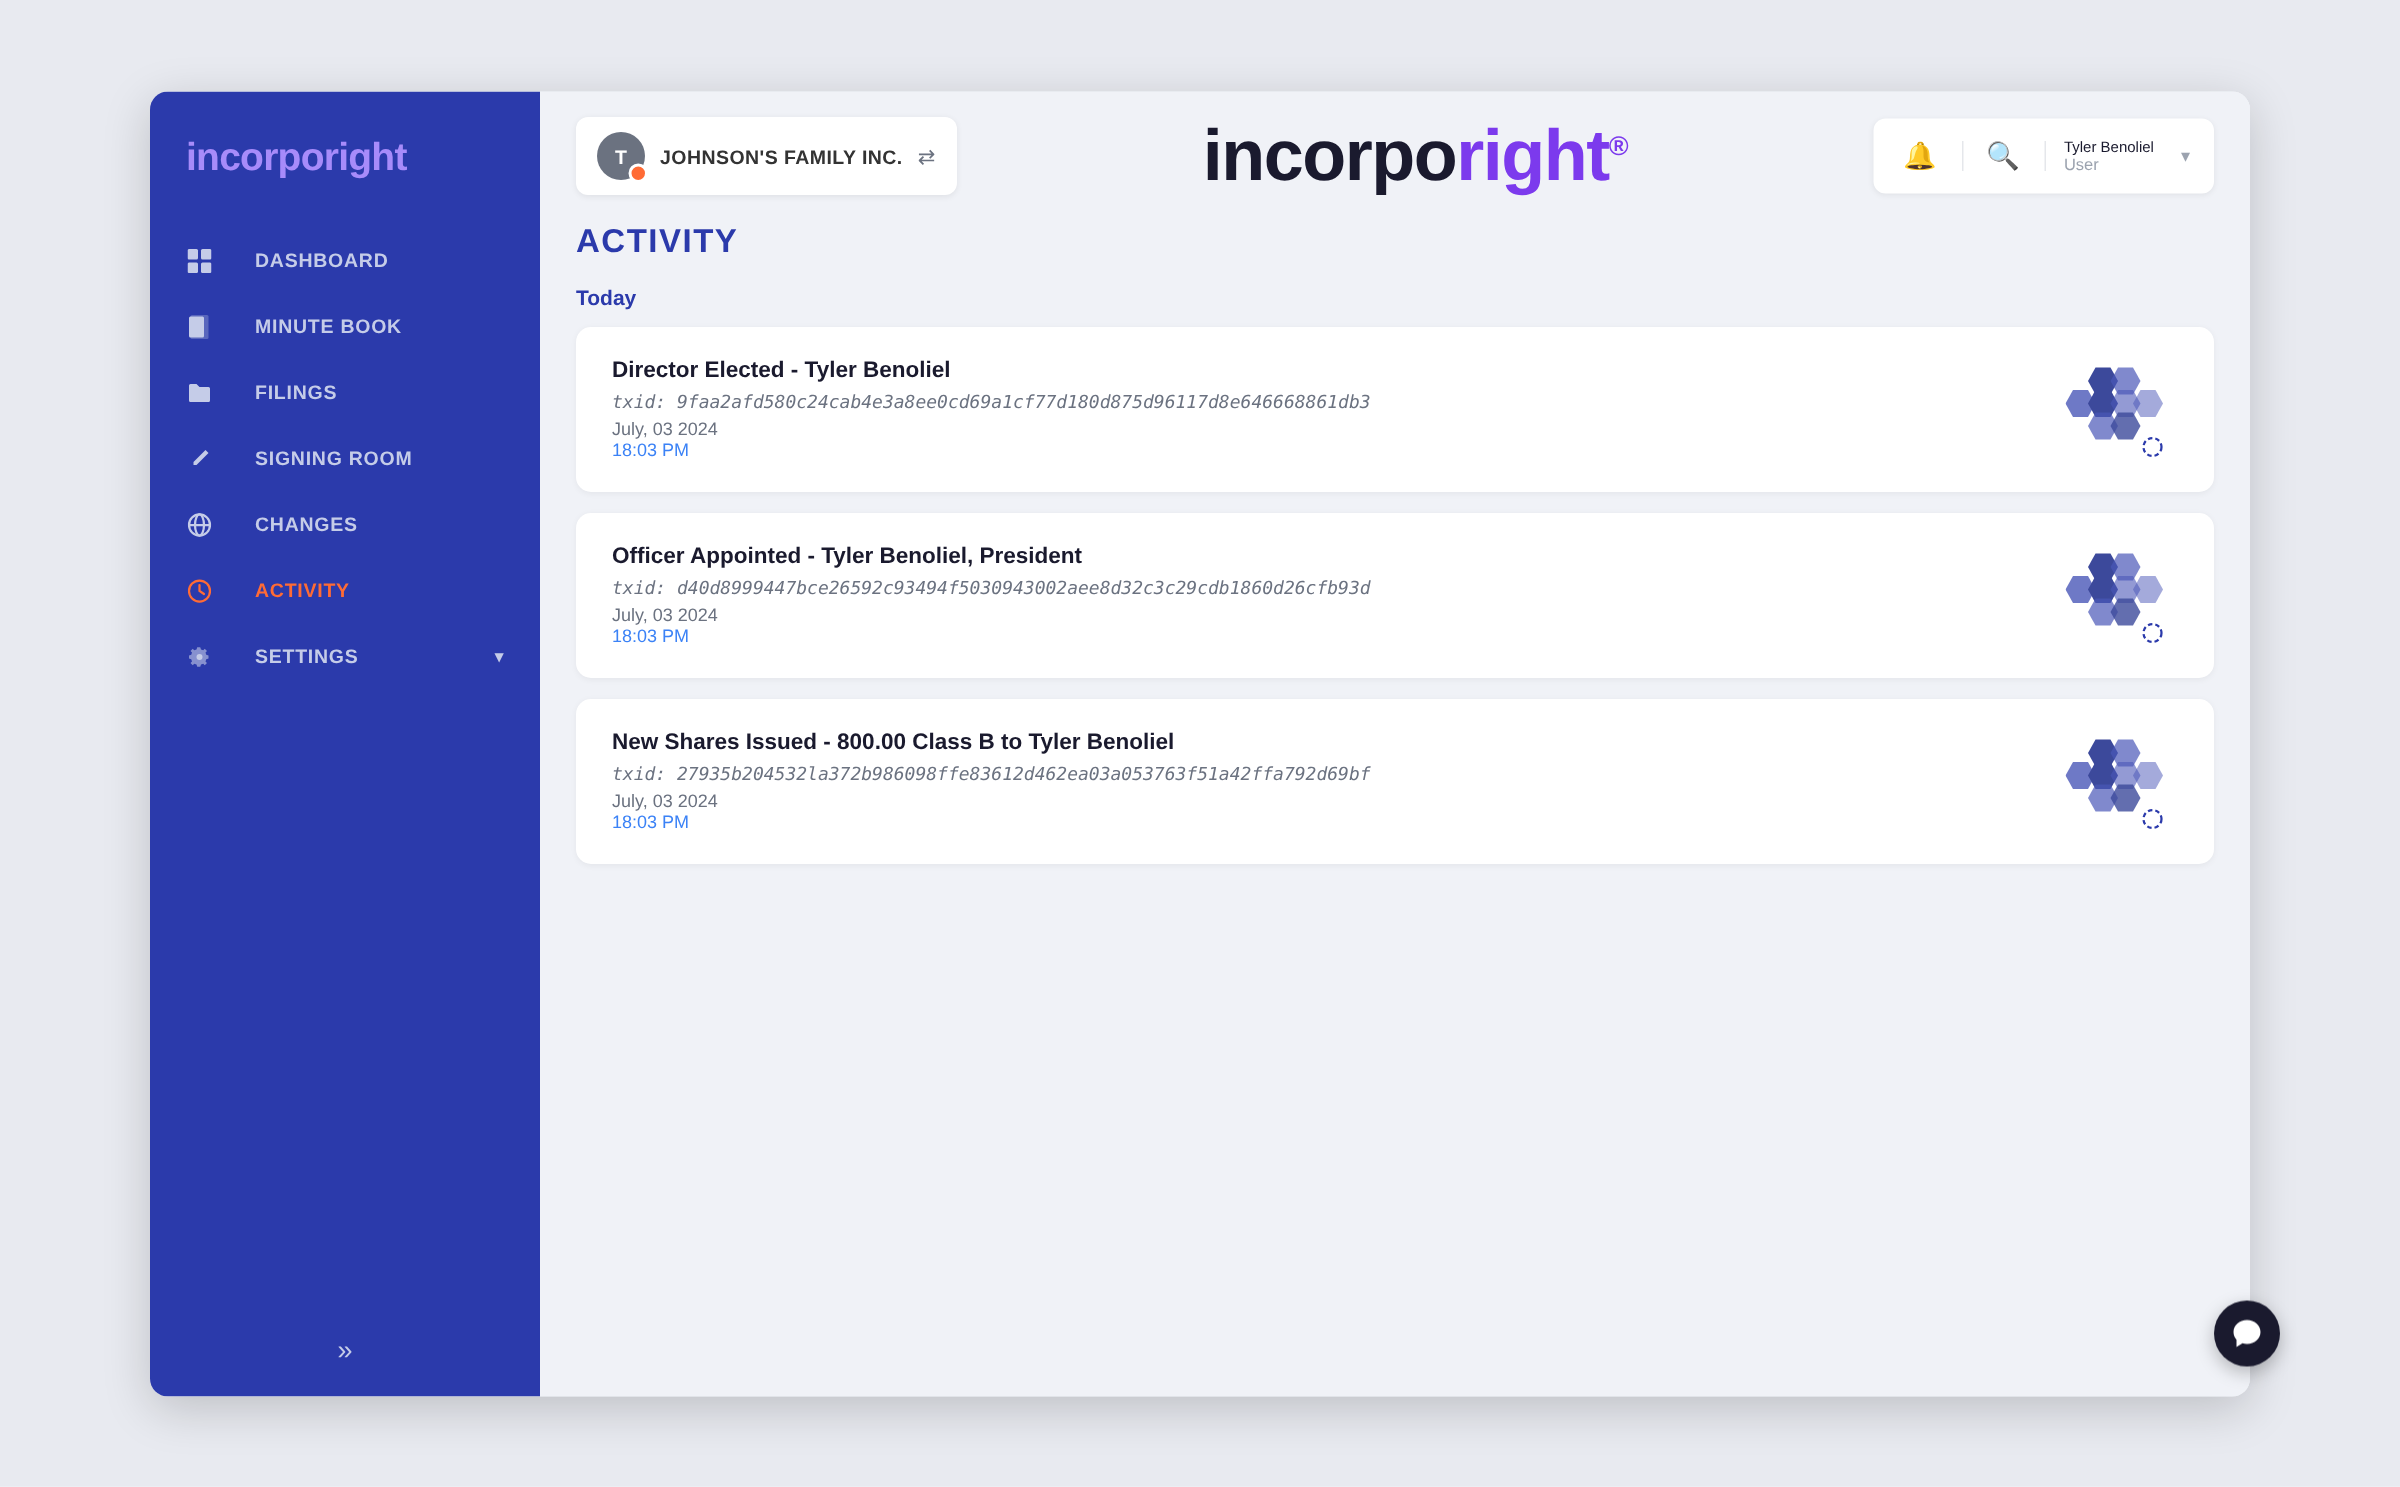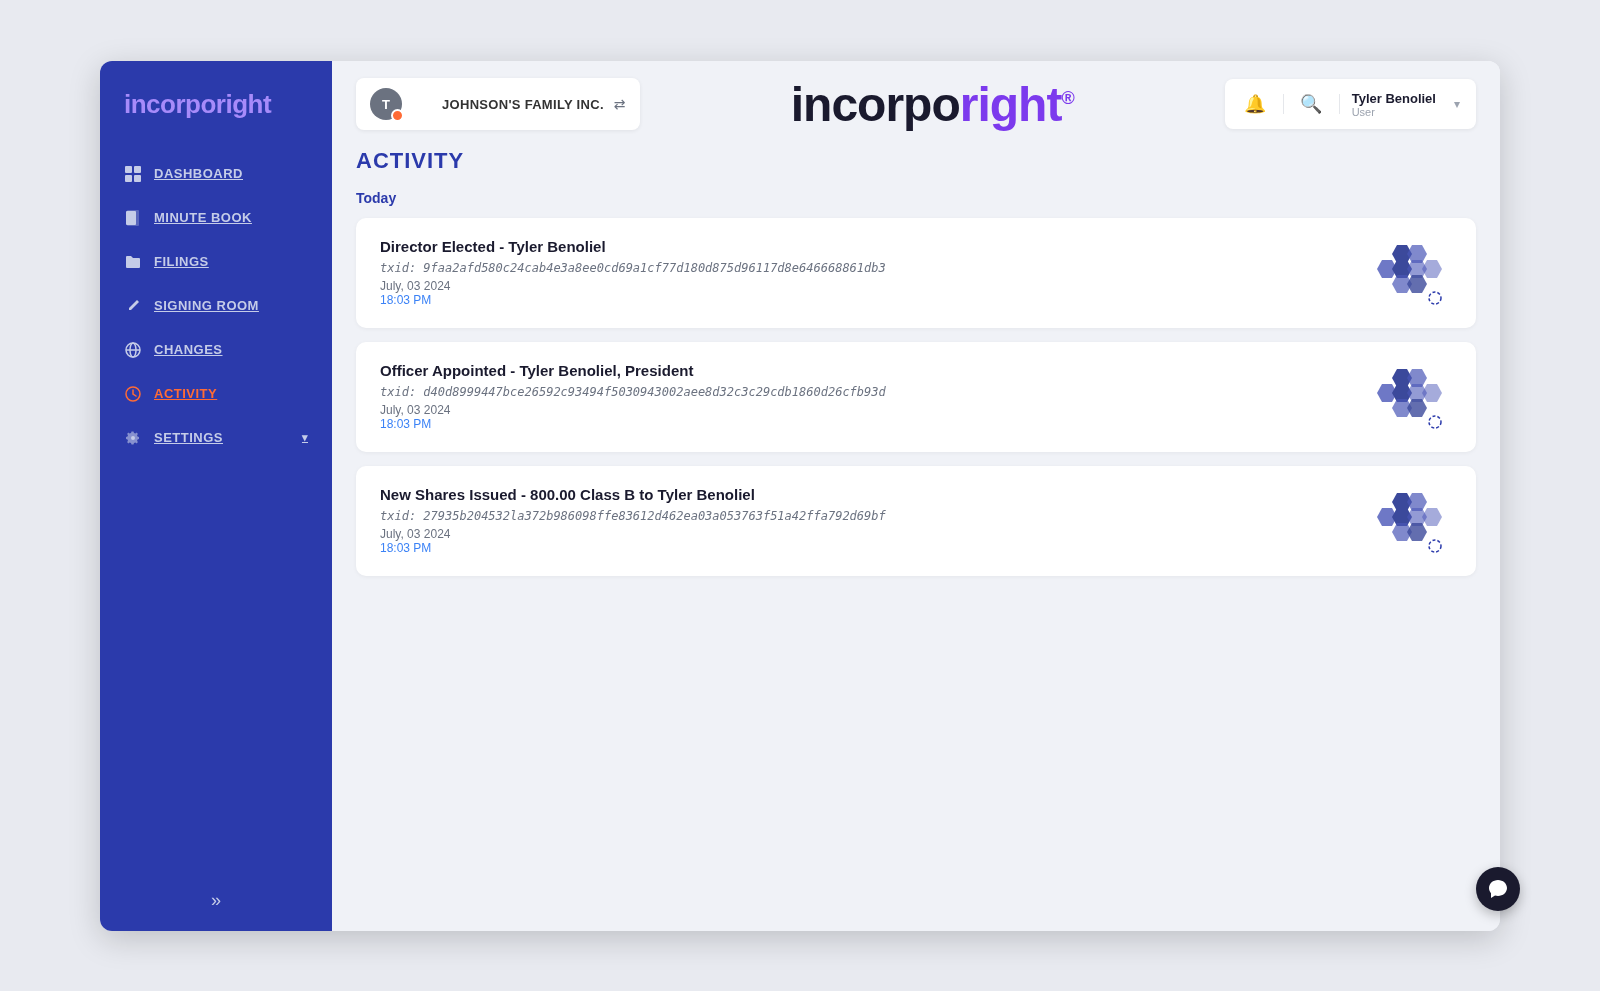--- a/index.html
+++ b/index.html
@@ -17,21 +17,21 @@
       height: 870px;
       display: flex;
       border-radius: 12px;
       overflow: hidden;
       box-shadow: 0 8px 32px rgba(0,0,0,0.18);
       background: #f0f2f7;
     }
 
     
     .sidebar {
-      width: 232px;
+      width: 260px;
       background: #2b3aab;
       display: flex;
       flex-direction: column;
       padding: 0;
       flex-shrink: 0;
     }
 
     .sidebar-logo {
       padding: 28px 24px 24px 24px;
     }
@@ -48,30 +48,29 @@
     }
 
     .sidebar-nav {
       flex: 1;
       padding: 8px 0;
     }
 
     .nav-item {
       display: flex;
       align-items: center;
-      gap: 12px;
+      gap: 28px;
       padding: 13px 24px;
       cursor: pointer;
       color: #c5cce8;
       font-size: 13px;
       font-weight: 600;
       letter-spacing: 0.5px;
       text-transform: uppercase;
       transition: background 0.15s;
-      text-decoration: underline;
     }
 
     .nav-item.active {
       color: #ff6b35;
     }
 
     .nav-item .nav-icon {
       width: 18px;
       height: 18px;
       display: flex;
@@ -151,21 +150,20 @@
       background: #ff6b35;
       border-radius: 50%;
       border: 2px solid #fff;
     }
 
     .company-name {
       font-size: 13px;
       font-weight: 700;
       color: #333;
       letter-spacing: 0.3px;
-      margin-left: 30px;
     }
 
     .company-swap-icon {
       margin-left: auto;
       color: #6b7280;
       font-size: 14px;
     }
 
     .header-logo-center {
       flex: 1;
@@ -220,22 +218,22 @@
       background: #e5e7eb;
     }
 
     .user-info {
       display: flex;
       flex-direction: column;
       align-items: flex-start;
     }
 
     .user-name {
-      font-size: 13px;
-      font-weight: 700;
+      font-size: 10px;
+      font-weight: 400;
       color: #1a1a2e;
     }
 
     .user-role {
       font-size: 11px;
       color: #9ca3af;
     }
 
     .user-chevron {
       color: #9ca3af;

